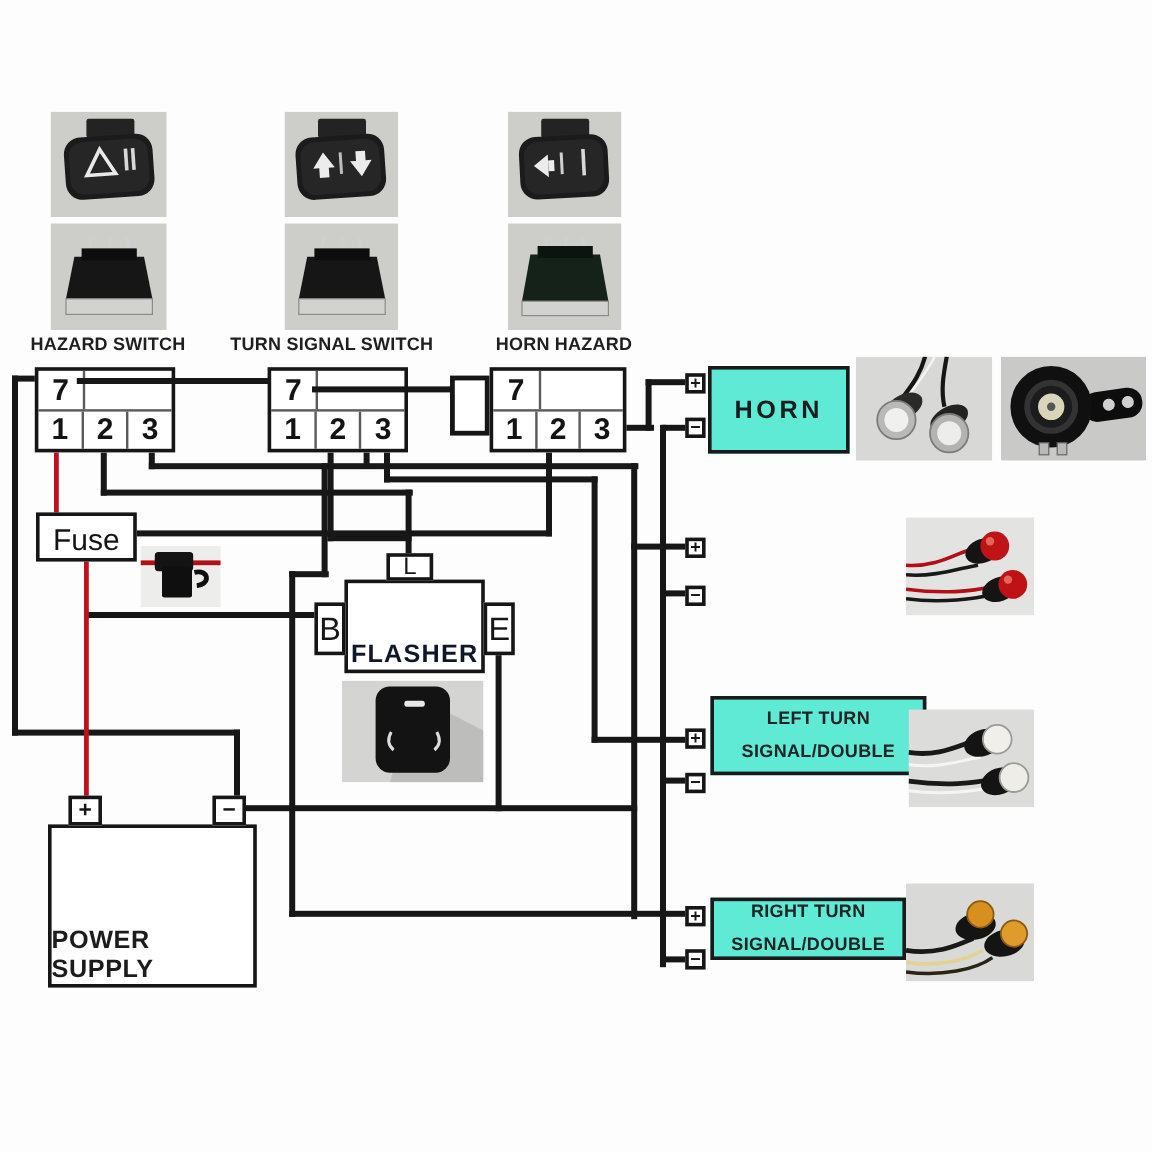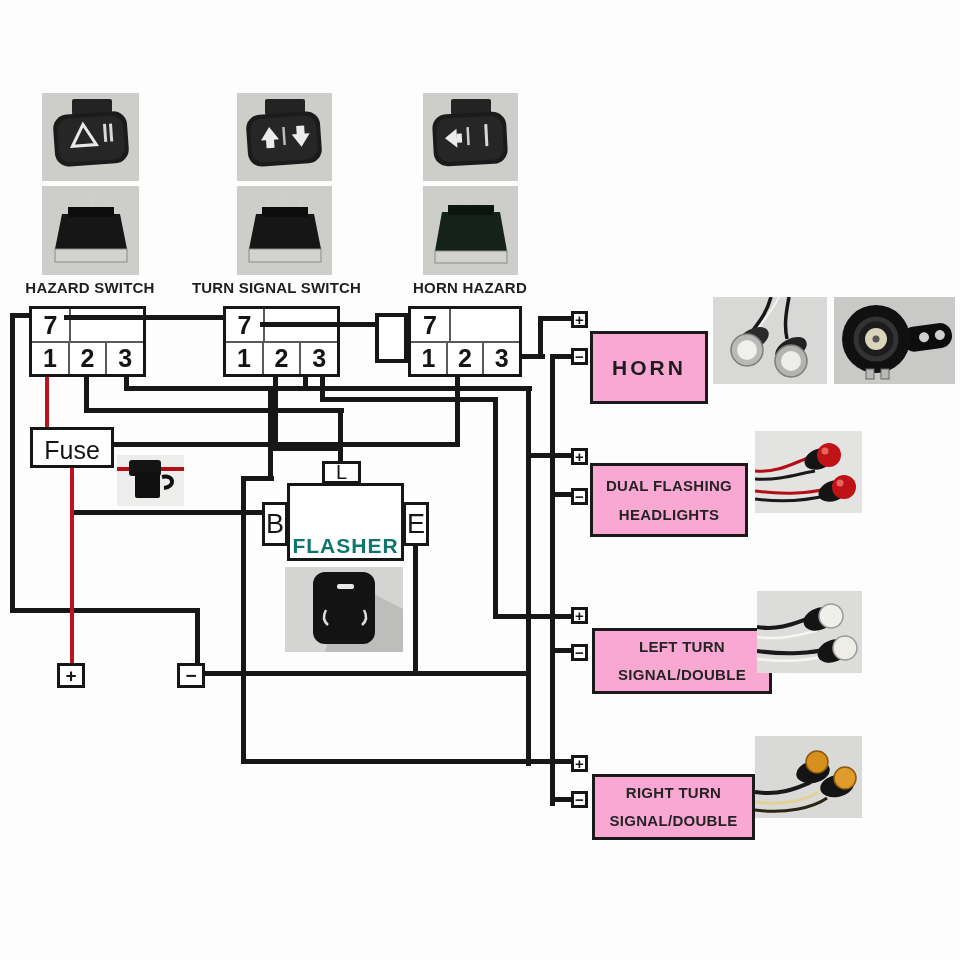--- a/index.html
+++ b/index.html
@@ -13,22 +13,22 @@
   .sblock{position:absolute;width:117px;height:71px;border:3px solid #161616;background:#fff;z-index:2;box-sizing:border-box;}
   .srow-top{height:32px;border-bottom:2px solid #5a5a5a;display:flex;}
   .cell7{width:37px;border-right:2px solid #5a5a5a;display:flex;align-items:center;justify-content:center;}
   .srow-bot{height:31px;display:flex;}
   .scell{flex:1;border-right:2px solid #5a5a5a;display:flex;align-items:center;justify-content:center;}
   .scell:last-child{border-right:none;}
   .digit{font-size:25px;font-weight:700;color:#141414;line-height:1;}
   
   .swlabel{position:absolute;font-size:15px;font-weight:700;color:#1f1f1f;text-align:center;letter-spacing:.2px;z-index:2;}
   
-  .loadbox{position:absolute;border:3px solid #1a1a1a;background:#f9a8d4;z-index:2;display:flex;flex-direction:column;
-           align-items:center;justify-content:center;box-sizing:border-box;margin-top:26px;}
+  .loadbox{position:absolute;border:3px solid #1a1a1a;background:#5eead4;z-index:2;display:flex;flex-direction:column;
+           align-items:center;justify-content:center;box-sizing:border-box;}
   .loadline{font-size:15px;font-weight:700;color:#242424;line-height:29px;letter-spacing:.3px;}
   .hornlabel{font-size:21px;font-weight:700;letter-spacing:3px;color:#1c1c1c;}
   .term{position:absolute;width:17px;height:17px;border:3px solid #161616;background:#fff;z-index:3;
         display:flex;align-items:center;justify-content:center;font-size:15px;font-weight:700;box-sizing:border-box;}
   .pterm{position:absolute;width:28px;height:25px;border:3px solid #161616;background:#fff;z-index:3;
         display:flex;align-items:center;justify-content:center;font-size:19px;font-weight:600;box-sizing:border-box;}
   .box{position:absolute;border:3px solid #161616;background:#fff;z-index:2;display:flex;align-items:flex-end;justify-content:center;box-sizing:border-box;}
   .photo{position:absolute;z-index:2;overflow:hidden;}
   .flterm{position:absolute;border:3px solid #161616;background:#fff;z-index:3;display:flex;align-items:center;justify-content:center;box-sizing:border-box;}
 </style>
@@ -232,21 +232,21 @@
     <svg width="67" height="51">
         <rect width="67" height="51" fill="#ededeb"></rect>
         <rect x="0" y="12" width="67" height="4" fill="#b21016"></rect>
         <rect x="12" y="5" width="32" height="16" rx="3" fill="#141414"></rect>
         <rect x="18" y="17" width="25" height="26" rx="2" fill="#0f0f0f"></rect>
         <path d="M45,22 c12,-3 14,10 2,11" stroke="#111" stroke-width="4" fill="none"></path>
       </svg>
   </div>
 
   <div class="box" style="left:287px;top:483px;width:117px;height:78px">
-    <span style="font-size:21px;font-weight:700;letter-spacing:1px;color:#0f766e">FLASHER</span>
+    <span style="font-size:21px;font-weight:700;letter-spacing:1px;color:#0f172a">FLASHER</span>
   </div>
   <div class="flterm" style="left:322px;top:461px;width:39px;height:23px">
     <span style="font-size:20px">L</span>
   </div>
   <div class="flterm" style="left:262px;top:502px;width:26px;height:44px">
     <span style="font-size:27px">B</span>
   </div>
   <div class="flterm" style="left:403px;top:502px;width:26px;height:44px">
     <span style="font-size:27px">E</span>
   </div>
@@ -254,60 +254,59 @@
     <svg width="118" height="85">
         <rect width="118" height="85" fill="#d4d4d2"></rect>
         <polygon points="60,12 118,42 118,85 40,85" fill="#b4b4b2" opacity="0.7"></polygon>
         <rect x="28" y="5" width="62" height="72" rx="12" fill="#131313"></rect>
         <rect x="52" y="17" width="17" height="5" rx="2" fill="#e8e8e6"></rect>
         <path d="M41,43 q-5,9 2,15" stroke="#dcdcda" stroke-width="2.5" fill="none"></path>
         <path d="M79,43 q5,9 -2,15" stroke="#dcdcda" stroke-width="2.5" fill="none"></path>
       </svg>
   </div>
 
+  <div class="box" style="left:40px;top:687px;width:174px;height:136px">
+    <span style="font-size:21px;font-weight:700;letter-spacing:.5px;color:#1c1c1c">POWER SUPPLY</span>
+  </div>
   <div class="pterm" style="left:57px;top:663px">
       <span>+</span>
     </div>
   <div class="pterm" style="left:177px;top:663px">
       <span>−</span>
     </div>
 
   <div class="loadbox" style="left:590px;top:305px;width:118px;height:73px">
     <span class="hornlabel">HORN</span>
   </div>
   <div class="term" style="left:571px;top:311px">
       <span>+</span>
     </div>
   <div class="term" style="left:571px;top:348px">
       <span>−</span>
     </div>
 
-  <div class="loadbox" style="left:590px;top:437px;width:158px;height:74px">
-    <span class="loadline">DUAL FLASHING</span>
-    <span class="loadline">HEADLIGHTS</span>
-  </div>
   <div class="term" style="left:571px;top:448px">
       <span>+</span>
     </div>
   <div class="term" style="left:571px;top:488px">
       <span>−</span>
     </div>
 
-  <div class="loadbox" style="left:592px;top:602px;width:180px;height:66px">
+  <div class="loadbox" style="left:592px;top:580px;width:180px;height:66px">
     <span class="loadline" style="line-height:28px">LEFT TURN</span>
     <span class="loadline" style="line-height:28px">SIGNAL/DOUBLE</span>
   </div>
   <div class="term" style="left:571px;top:607px">
       <span>+</span>
     </div>
   <div class="term" style="left:571px;top:644px">
       <span>−</span>
     </div>
 
-  <div class="loadbox" style="left:592px;top:748px;width:163px;height:66px">
+  <div class="loadbox" style="left:592px;top:748px;width:163px;height:52px">
     <span class="loadline" style="line-height:28px">RIGHT TURN</span>
     <span class="loadline" style="line-height:28px">SIGNAL/DOUBLE</span>
   </div>
   <div class="term" style="left:571px;top:755px">
       <span>+</span>
     </div>
   <div class="term" style="left:571px;top:791px">
       <span>−</span>
     </div>
 

